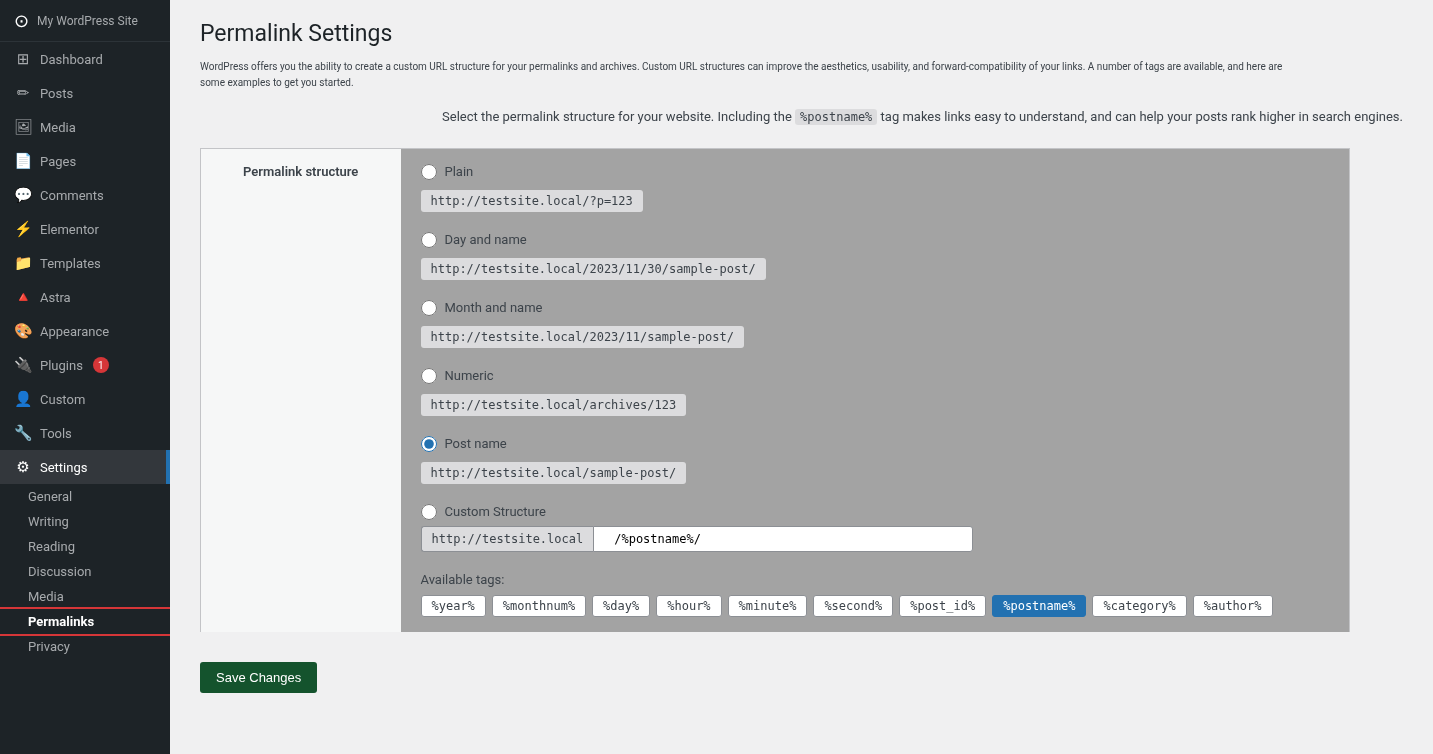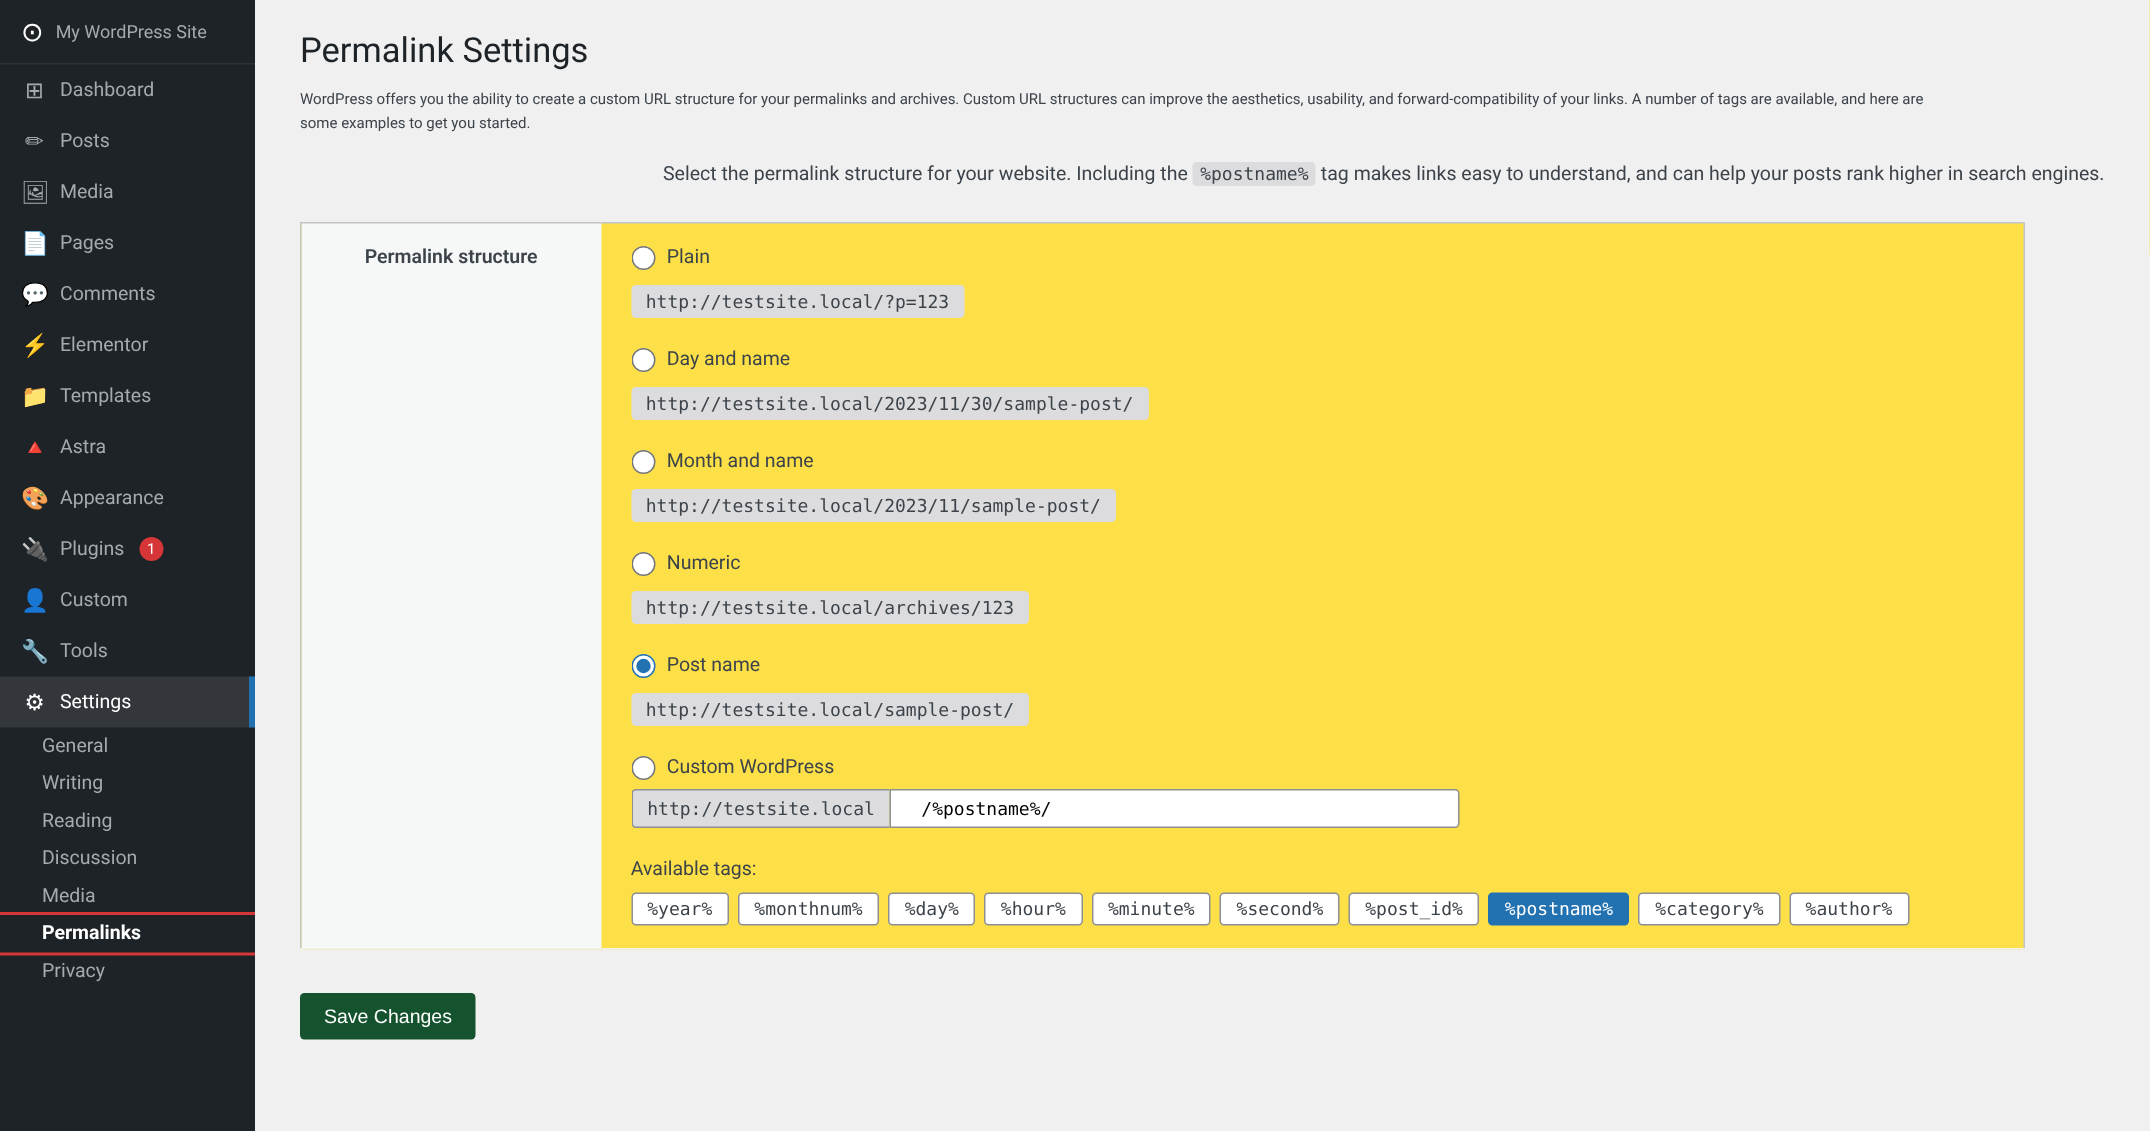--- a/index.html
+++ b/index.html
@@ -92,21 +92,21 @@
     code.inline-code {
       background: #dcdcde;
       padding: 1px 5px;
       border-radius: 3px;
       font-family: monospace;
       font-size: 12px;
     }
 
     
     .settings-table {
-      background: #fde047;
+      background: #a3a3a3;
       border: 1px solid #c3c4c7;
       border-collapse: collapse;
       width: 100%;
       max-width: 1150px;
     }
     .settings-row {
       border-bottom: 1px solid #f0f0f1;
     }
     .settings-th {
       padding: 15px 20px;
@@ -327,21 +327,21 @@
           <div class="radio-option">
             <input type="radio" name="permalink" id="opt-postname" checked="" style="">
             <label for="opt-postname">Post name</label>
           </div>
           <div class="url-display">http://testsite.local/sample-post/</div>
         </div>
 
         <div class="permalink-option-block">
           <div class="radio-option">
             <input type="radio" name="permalink" id="opt-custom" style="">
-            <label for="opt-custom">Custom WordPress</label>
+            <label for="opt-custom">Custom Structure</label>
           </div>
           <div class="custom-structure-row">
             <span class="custom-base">http://testsite.local</span>
             <input type="text" class="custom-input" value="/%postname%/" style="">
           </div>
         </div>
 
         <div>
           <div class="available-tags">Available tags:</div>
           <div class="tags-row">

